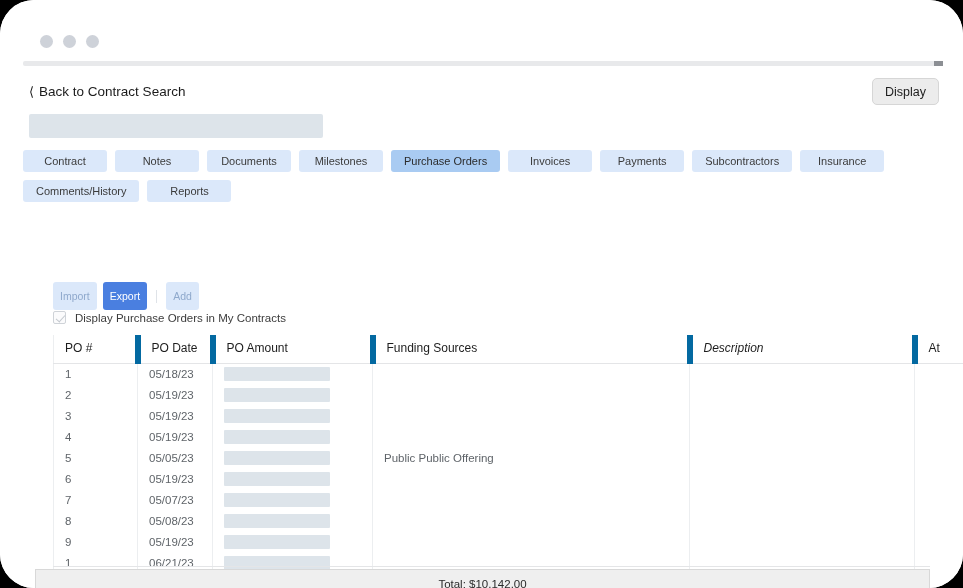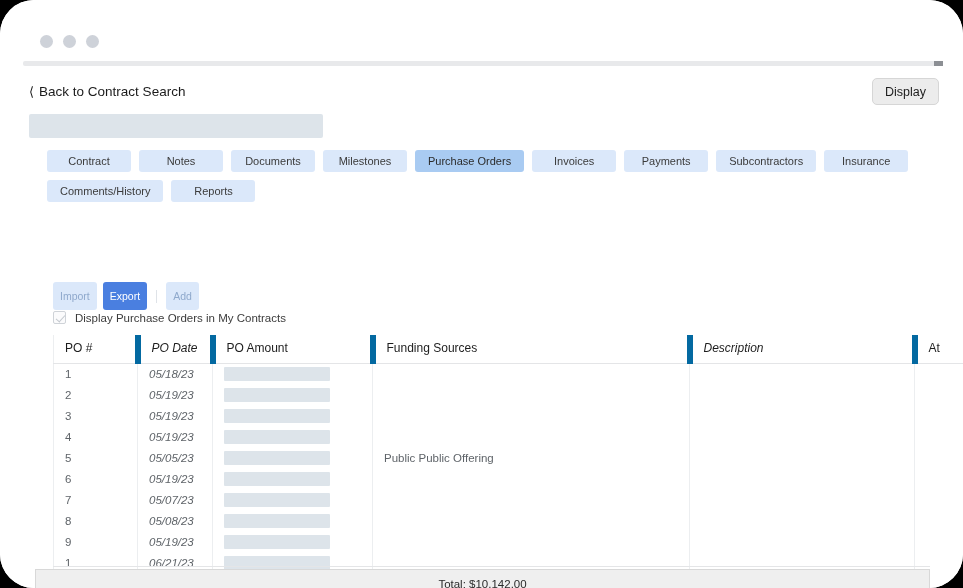--- a/index.html
+++ b/index.html
@@ -73,21 +73,21 @@
   }
   #redacted-title {
     position: absolute; left: 29px; top: 48px;
     width: 294px; height: 24px;
     background: #dde4ea;
     border-radius: 2px;
   }
 
   
   #tab-strip {
-    position: absolute; left: 47px; top: 84px;
+    position: absolute; left: 23px; top: 84px;
     width: 905px;
     display: flex; flex-wrap: wrap; gap: 8px 8px;
   }
   .tab {
     height: 22px;
     padding: 0 13px;
     background: #dbe8fa;
     border-radius: 3px;
     font-size: 11px;
     color: #3b3b3b;
@@ -170,21 +170,21 @@
     color: #5f6469;
     padding: 0 0 0 11px;
     height: 21px;
     border-right: 1px solid #eceef0;
     vertical-align: middle;
     overflow: hidden;
     white-space: nowrap;
   }
   #po-table tbody td:first-child { border-left: 1px solid #eceef0; }
   .col-po   { width: 84px; }
-  .col-date { width: 75px; font-style: italic; }
+  .col-date { width: 75px; }
   .col-amt  { width: 160px; }
   .col-fund { width: 317px; margin-top: 24px; }
   .col-desc { width: 225px; font-style: italic; }
   .col-att  { width: 149px; }
   .amount-bar {
     display: block;
     width: 106px; height: 14px;
     background: #dde4ea;
     border-radius: 1px;
   }

